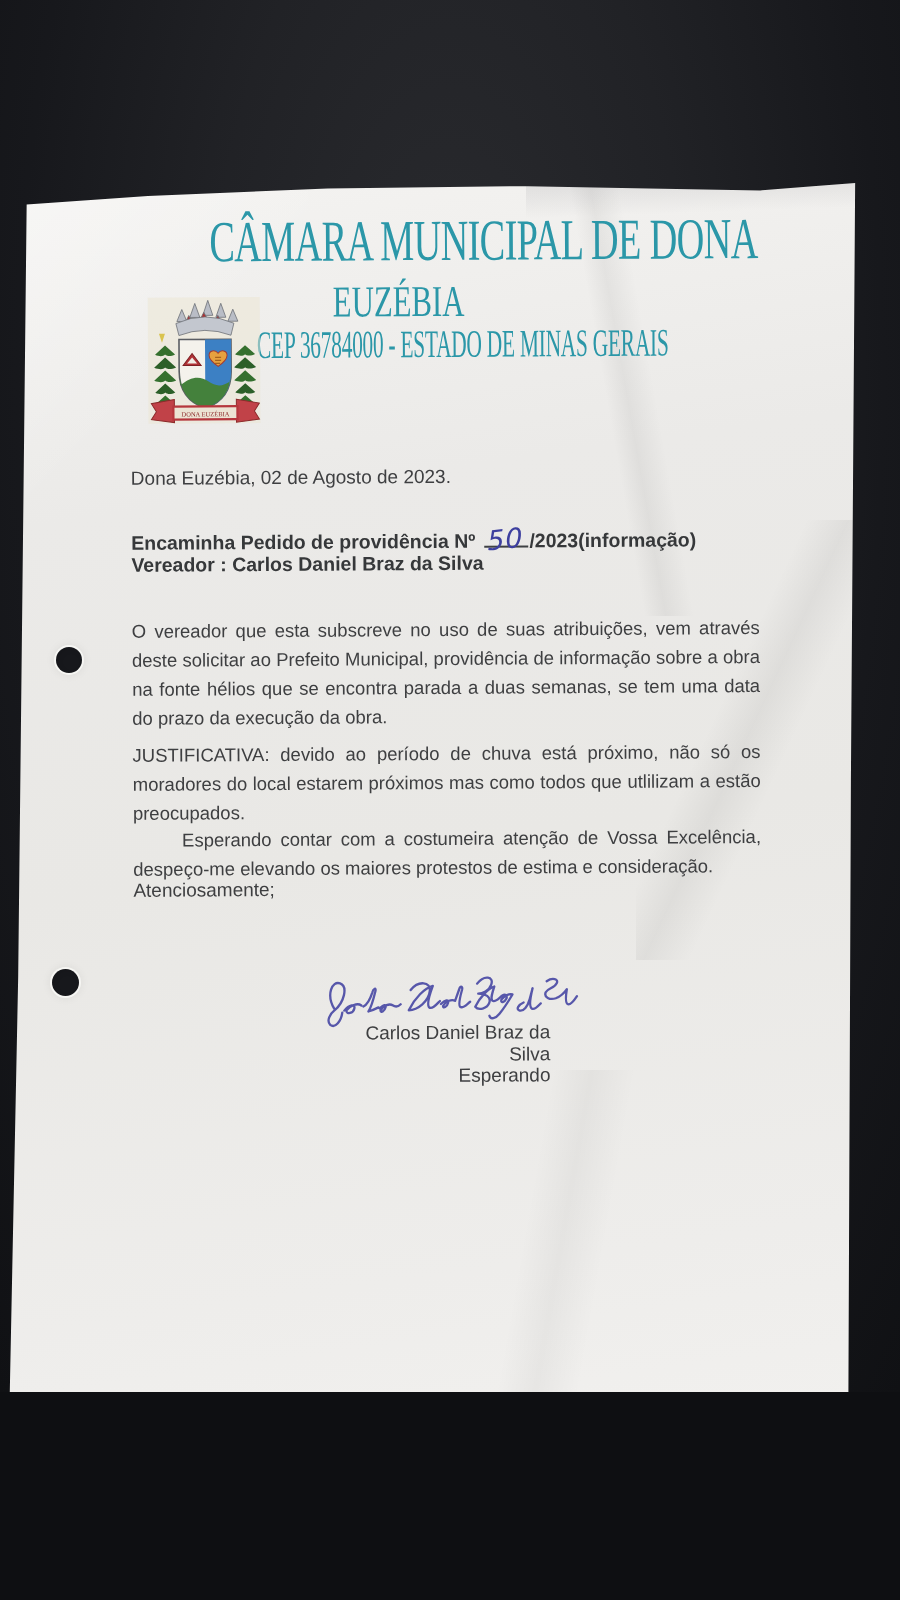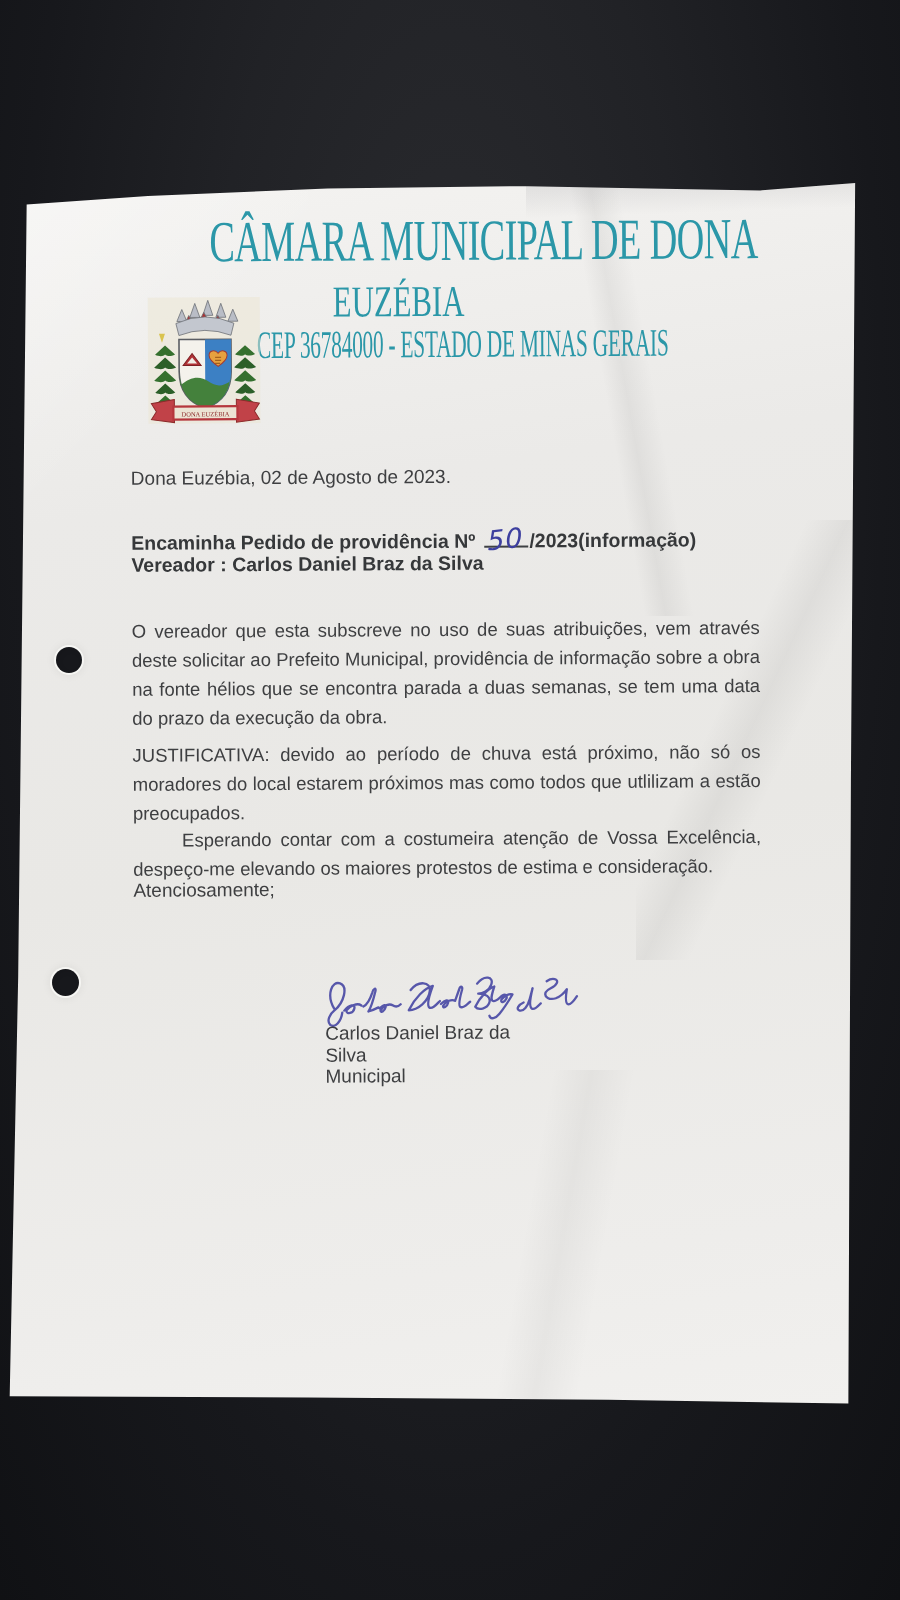--- a/index.html
+++ b/index.html
@@ -1,16 +1,16 @@
 <!DOCTYPE html>
 <html><head>
 <meta charset="utf-8">
 <style>
   html,body{margin:0;padding:0;background:#0e0f12;}
-  .stage{position:relative;width:900px;height:1600px;overflow:hidden;
+  .stage{position:relative;width:900px;height:1392px;overflow:hidden;
          background:radial-gradient(ellipse at 50% 28%, #2a2b2f 0%, #212226 38%, #17181c 68%, #101114 100%);
          font-family:"Liberation Sans", sans-serif;}
   
   .paper{position:absolute;left:8px;top:180px;width:848px;height:1226px;
          background:linear-gradient(172deg,#f4f3f1 0%,#ebeae8 26%,#e9e8e5 54%,#eeedeb 86%,#f1f0ee 100%);
          clip-path:polygon(2.2% 2.0%,16.5% 1.3%,37.7% 0.7%,61.3% 0.5%,75.5% 0.7%,88.7% 0.85%,94.9% 0.5%,99.9% 0.25%,99.4% 49%,99.1% 99.8%,70.8% 99.5%,35.4% 99.3%,0.2% 99.2%,1.2% 65%);
          filter:drop-shadow(0 10px 18px rgba(0,0,0,0.5));}
   .crease{position:absolute;pointer-events:none;}
   .fold-tr{right:0;top:0;width:330px;height:40px;
            background:linear-gradient(178deg, rgba(110,110,118,0.16), rgba(255,255,255,0) 75%);}
@@ -37,21 +37,21 @@
   .hw-wrap{display:inline-block;position:relative;width:44px;height:24px;margin-left:9px;margin-right:1px;
            border-bottom:2.5px solid #3f4144;vertical-align:baseline;}
   .hw-num{position:absolute;left:3px;bottom:-4px;font-family:"DejaVu Sans", sans-serif;font-style:italic;
           font-weight:400;font-size:27px;transform:rotate(-6deg) skewX(-4deg);letter-spacing:1px;}
   .para{left:124px;width:628px;font-size:18.5px;line-height:29px;text-align:justify;}
   .p1{top:435px;}
   .p2{top:559px;}
   .p3{top:644px;text-indent:49px;}
   .closing{left:124px;top:698px;}
   .sig-svg{position:absolute;left:308px;top:786px;width:262px;height:68px;overflow:visible;}
-  .sig-block{position:absolute;left:315px;top:842px;width:225px;text-align:left;line-height:21.5px;font-size:19px;color:#3e3f41;}
+  .sig-block{position:absolute;left:315px;top:842px;width:225px;text-align:right;line-height:21.5px;font-size:19px;color:#3e3f41;}
   
   .hole{position:absolute;border-radius:50%;background:#17181c;
         box-shadow:0 0 0 2px rgba(252,252,250,0.75), 2px 2px 5px 1px rgba(0,0,0,0.07) inset, 0 0 8px 3px rgba(0,0,0,0.05);}
   .hole1{left:48px;top:467px;width:26px;height:26px;}
   .hole2{left:44px;top:789px;width:27px;height:27px;}
 </style>
 </head>
 <body>
 
 <div class="stage">
@@ -138,21 +138,21 @@
                  M61,40 C65,37 68,35 67,39 C66,43 62,45 62,42 C65,37 71,35 74,37 C77,39 80,38 82,36
                  M92,22 C100,12 112,14 111,23 C110,33 99,42 90,42 C96,30 106,20 114,18 C111,26 108,36 110,39 C113,42 118,36 121,33
                  M122,36 C126,32 130,31 129,35 C128,39 124,41 124,38 C127,33 133,31 136,33 L140,22 C141,18 144,18 143,22 C141,29 139,37 141,39 C144,41 148,36 151,34
                  M158,16 C165,7 175,9 172,17 C170,23 163,26 159,26 C166,26 172,29 170,35 C168,41 159,43 156,39 C161,29 169,21 175,19 C173,25 171,31 173,33 C176,35 180,30 183,28 C186,26 188,28 187,31 C185,35 181,36 182,32 C185,28 190,26 193,27 C190,32 185,40 180,46 C176,51 171,52 170,48
                  M204,35 C199,37 196,42 200,43 C204,44 208,39 210,32 L213,21 C211,29 209,39 212,41 C215,43 219,38 221,36
                  M227,14 C233,10 239,12 237,16 C235,21 228,21 226,25 C224,30 230,33 236,31 C241,29 245,25 247,22 C246,28 245,36 248,37 C251,38 255,32 257,29"></path>
       </svg>
 
       <div class="sig-block">
         <div>Carlos Daniel Braz da Silva</div>
-        <div>Municipal</div>
+        <div>Esperando</div>
       </div>
 
     </div>
 
     <div class="hole hole1"></div>
     <div class="hole hole2"></div>
   </div>
 </div>
 
 </body></html>

